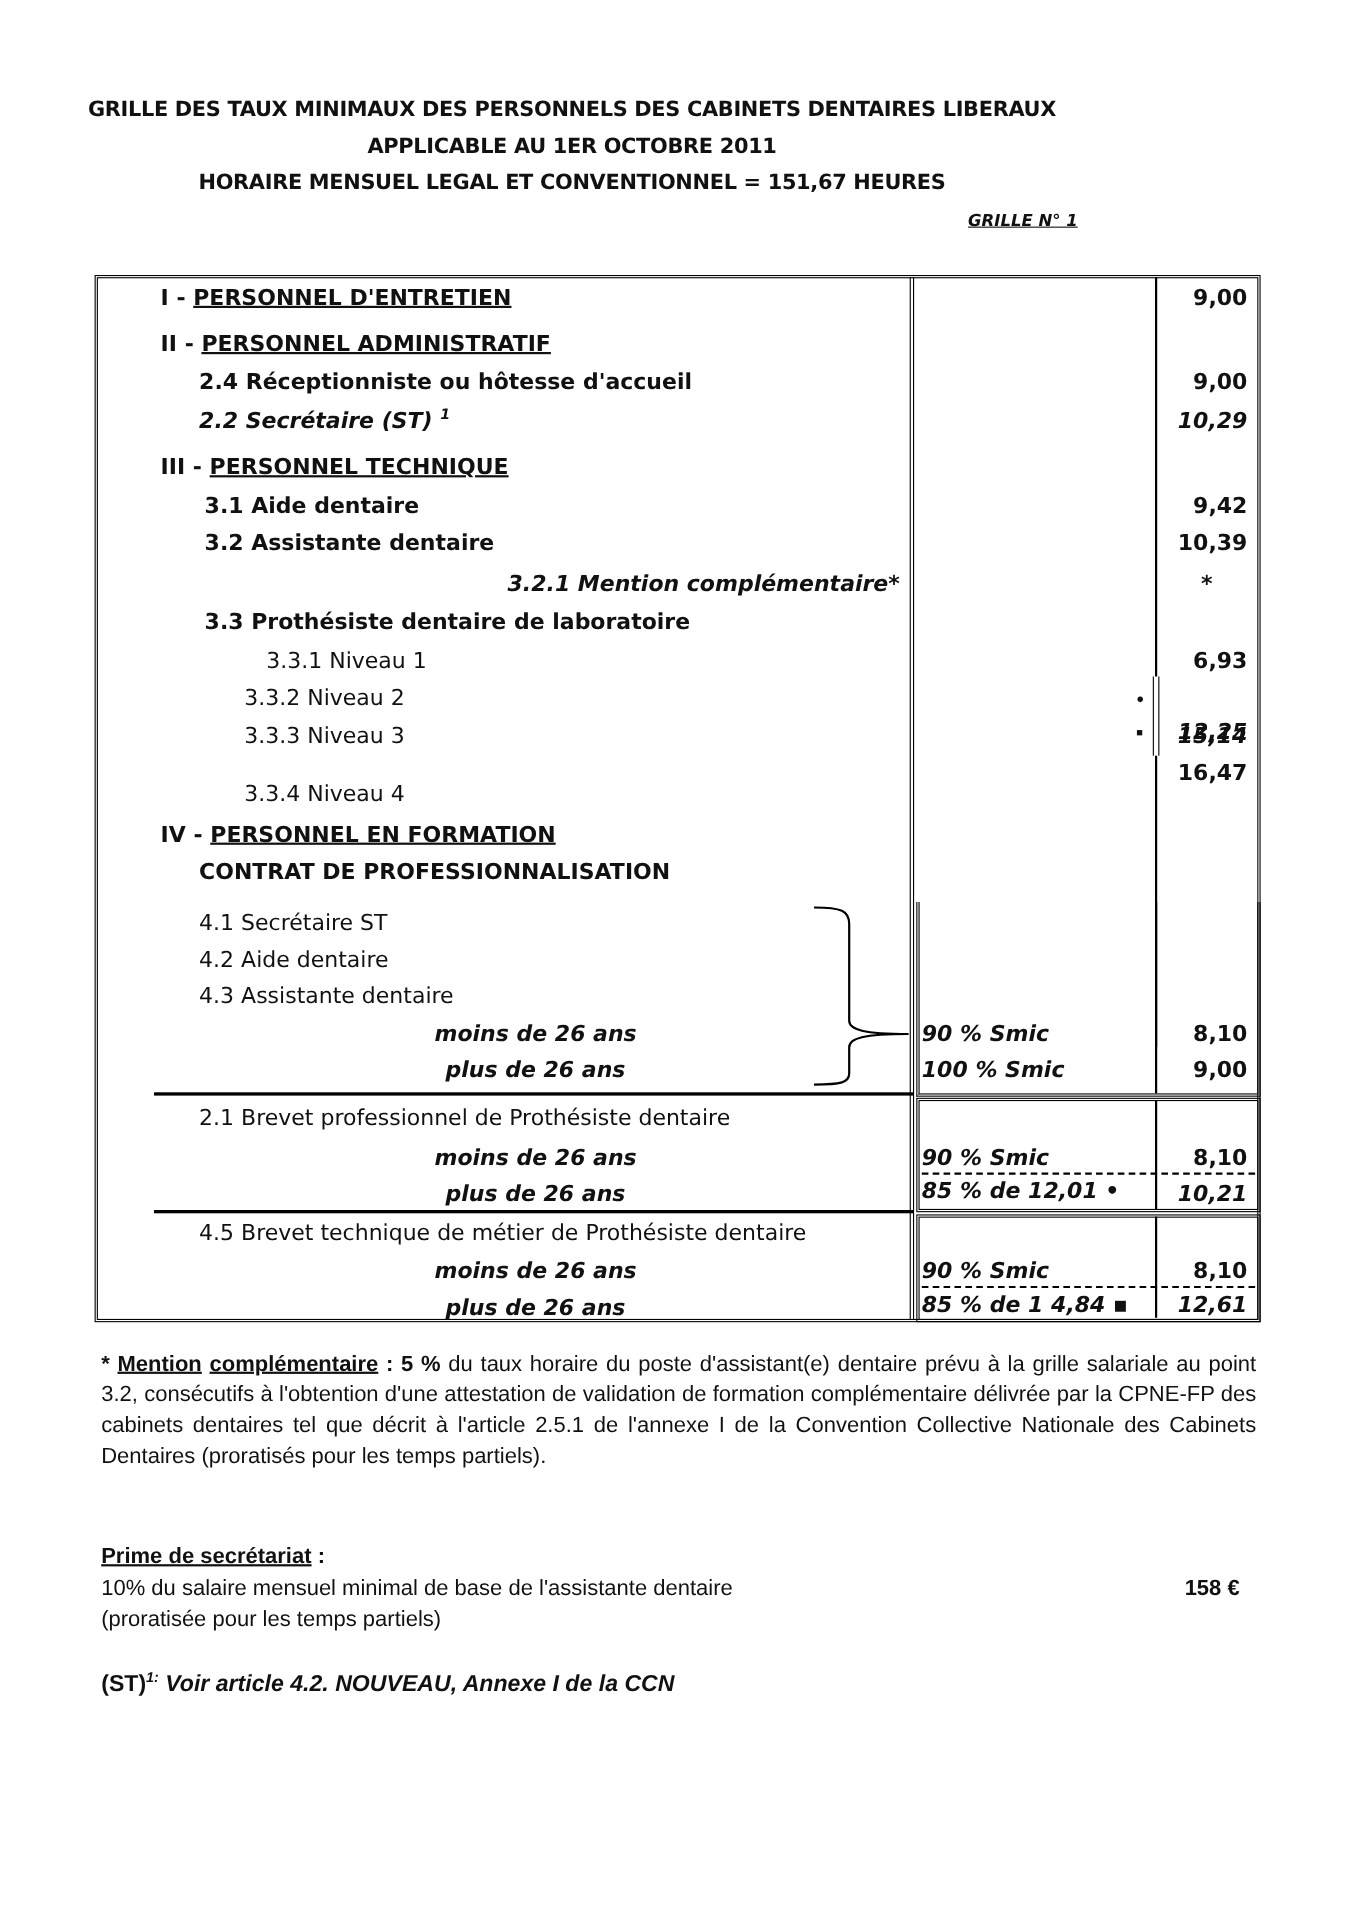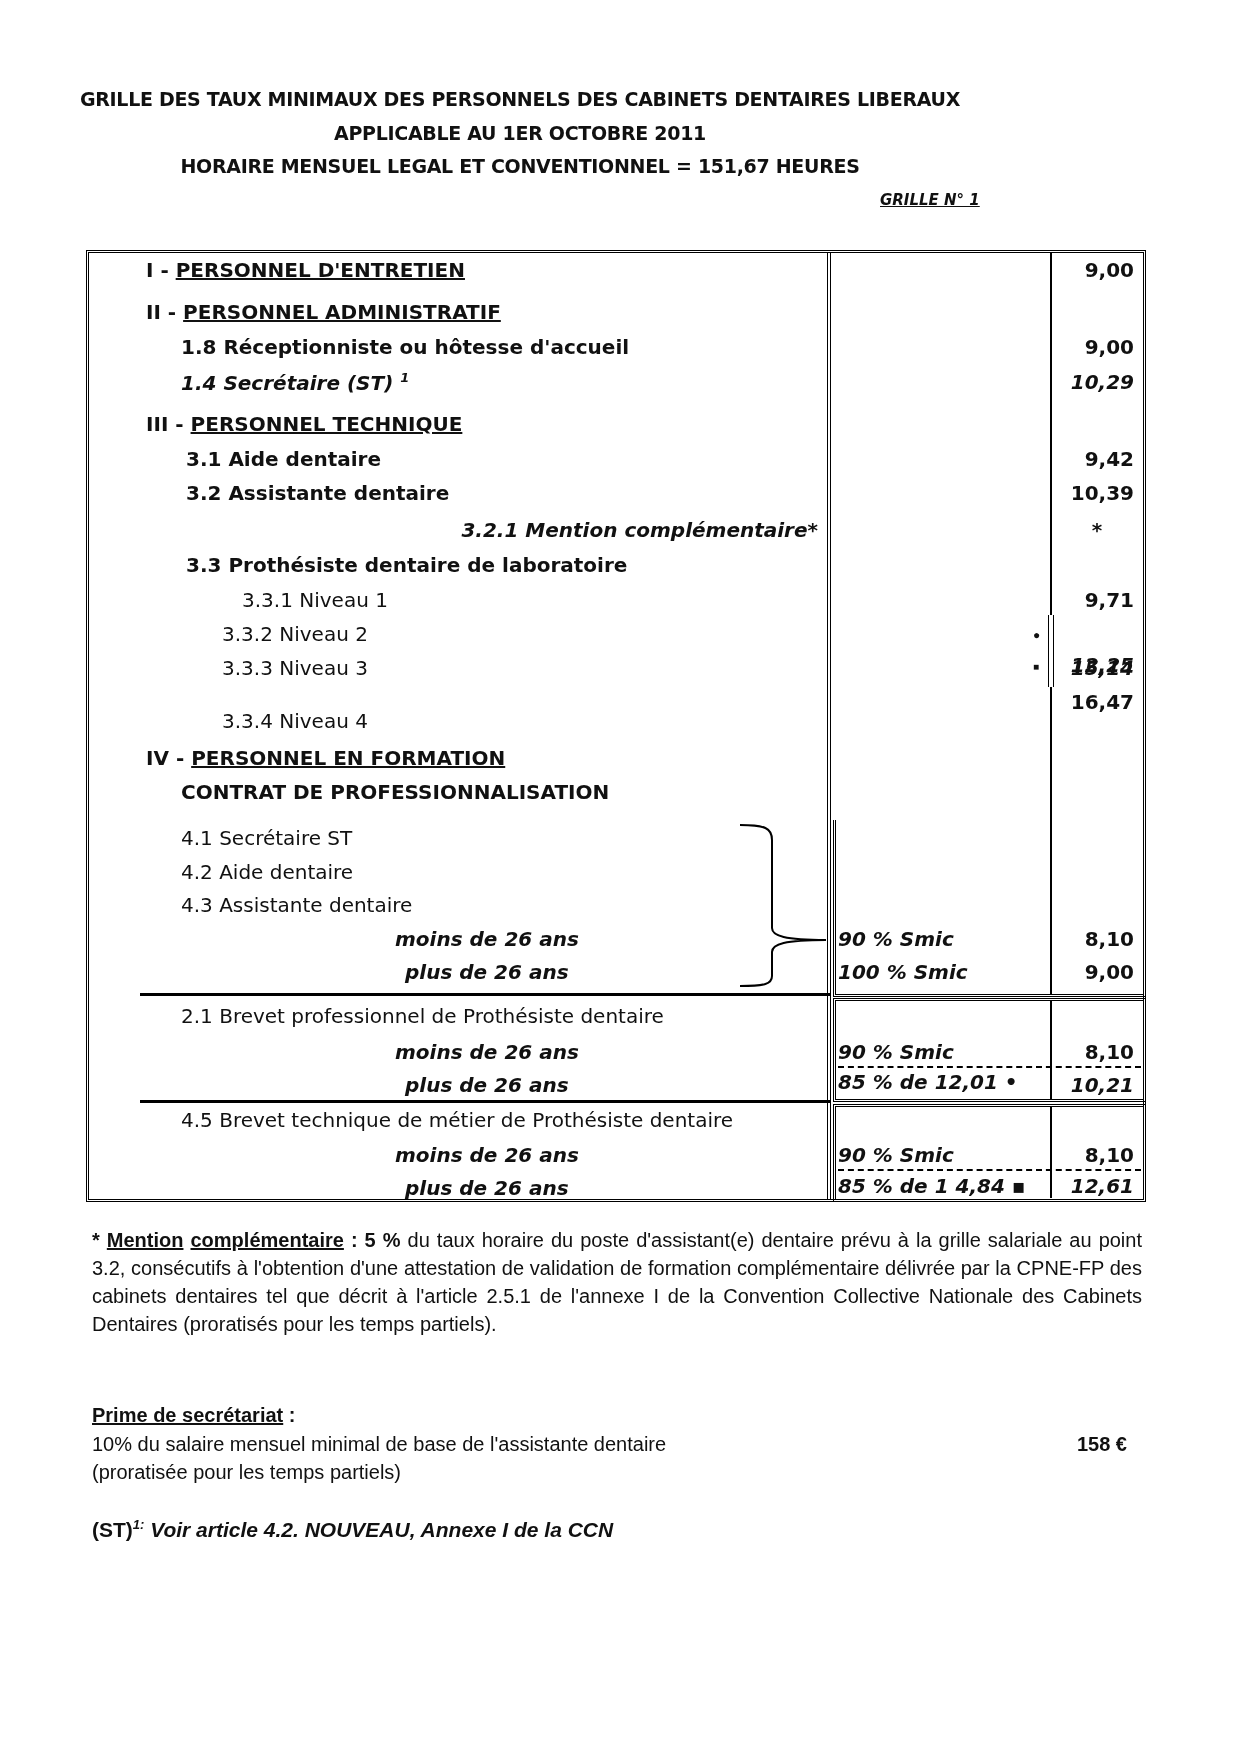--- a/index.html
+++ b/index.html
@@ -43,39 +43,39 @@
 <div class="dbl" style="left:1048px; top:615px; height:72px; width:6px; background:#fff;"></div>
 
 <div class="row b" style="left:146px; top:258px;">
   <span>I - </span><span class="u">PERSONNEL D'ENTRETIEN</span>
 </div>
 <div class="val" style="top:258px;">9,00</div>
 
 <div class="row b" style="left:146px; top:300px;">
   <span>II - </span><span class="u">PERSONNEL ADMINISTRATIF</span>
 </div>
-<div class="row b" style="left:181px; top:335px;">1.8 Réceptionniste ou hôtesse d'accueil</div>
+<div class="row b" style="left:181px; top:335px;">2.4 Réceptionniste ou hôtesse d'accueil</div>
 <div class="val" style="top:335px;">9,00</div>
 <div class="row b i" style="left:181px; top:370px;">
-  <span>1.4 Secrétaire (ST)</span>&nbsp;<sup style="font-size:13px;">1</sup>
+  <span>2.2 Secrétaire (ST)</span>&nbsp;<sup style="font-size:13px;">1</sup>
 </div>
 <div class="val i" style="top:370px;">10,29</div>
 
 <div class="row b" style="left:146px; top:412px;">
   <span>III - </span><span class="u">PERSONNEL TECHNIQUE</span>
 </div>
 <div class="row b" style="left:186px; top:447px;">3.1 Aide dentaire</div>
 <div class="val" style="top:447px;">9,42</div>
 <div class="row b" style="left:186px; top:481px;">3.2 Assistante dentaire</div>
 <div class="val" style="top:481px;">10,39</div>
 <div class="row b i" style="right:422px; top:518px;">3.2.1 Mention complémentaire*</div>
 <div class="val" style="top:518px; text-align:center; left:1052px; width:90px;">*</div>
 <div class="row b" style="left:186px; top:553px;">3.3 Prothésiste dentaire de laboratoire</div>
 <div class="row" style="left:222px; top:588px;margin-left:20px;">3.3.1 Niveau 1</div>
-<div class="val" style="top:588px;">9,71</div>
+<div class="val" style="top:588px;">6,93</div>
 <div class="row" style="left:222px; top:622px;">3.3.2 Niveau 2</div>
 <span class="marker" style="left:1033px; top:628px;">●</span>
 <div class="val i" style="top:622px;margin-top:31px;">12,25</div>
 <div class="row" style="left:222px; top:656px;">3.3.3 Niveau 3</div>
 <span class="marker" style="left:1033px; top:661px; font-size:10px;">■</span>
 <div class="val i" style="top:656px;">15,14</div>
 <div class="row" style="left:222px; top:709px;">3.3.4 Niveau 4</div>
 <div class="val" style="top:690px;">16,47</div>
 
 <div class="row b" style="left:146px; top:746px;">

